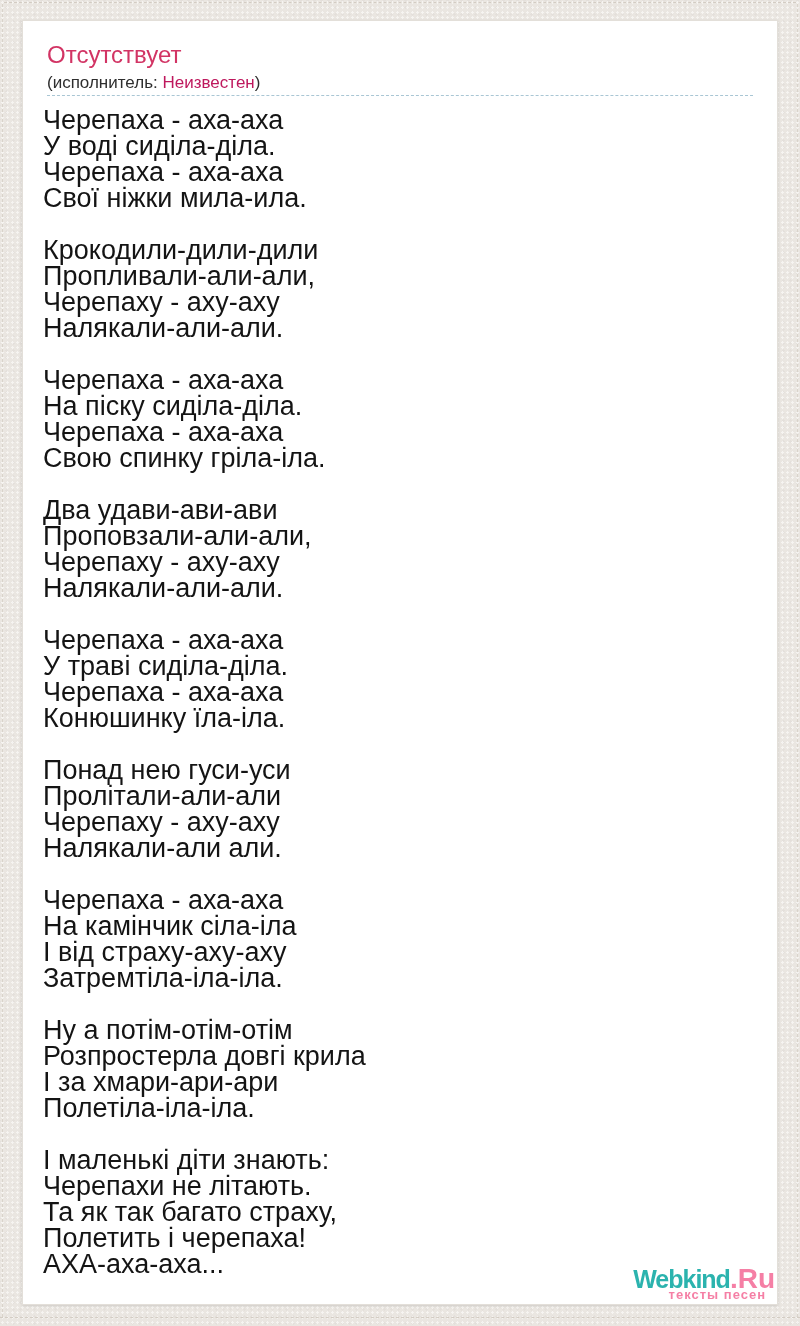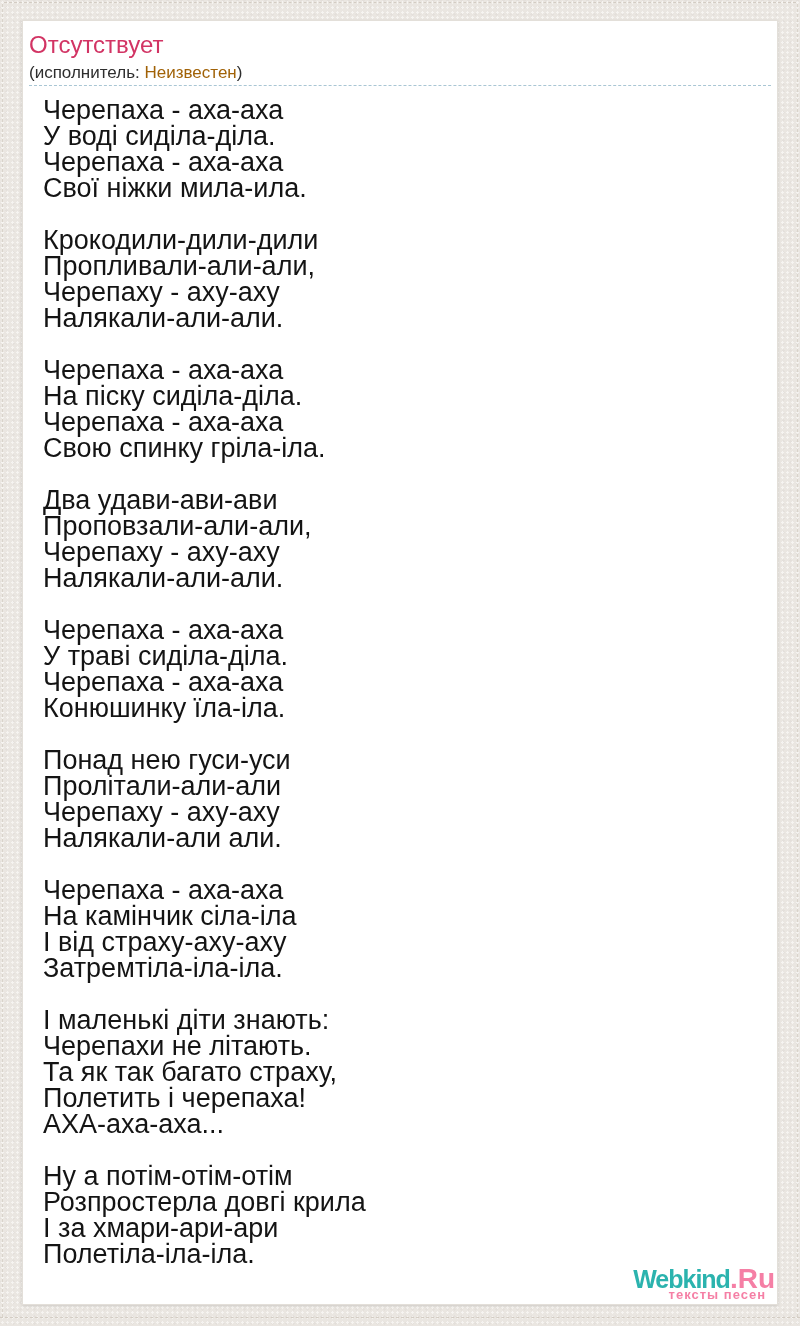--- a/index.html
+++ b/index.html
@@ -27,40 +27,40 @@
   .card {
     position: absolute;
     left: 22px; top: 20px;
     width: 756px; height: 1285px;
     background: #ffffff;
     border: 1px solid #e3dfd9;
     box-shadow: 0 1px 3px rgba(0,0,0,.12);
   }
 
   .header {
-    margin: 0 6px;
-    padding-top: 10px;
+    margin: 0 24px;
+    padding-top: 20px;
     padding-bottom: 3px;
     border-bottom: 1px dashed #a9c6d4;
   }
   .page-title {
     margin: 0;
     font-size: 24px;
     font-weight: 400;
     line-height: 1.15;
     color: #d23464;
   }
   .artist-line {
     margin-top: 5px;
     font-size: 17px;
     line-height: 1.1;
     color: #2e2e2e;
   }
   .artist-link {
-    color: #a16207;
+    color: #be185d;
     text-decoration: none;
     cursor: pointer;
   }
 
   .lyrics {
     margin: 11px 20px 0;
     font-size: 27px;
     line-height: 26px;
     color: #141414;
   }
@@ -106,22 +106,22 @@
   </div>
 
   <div class="lyrics">
       <p class="stanza">Черепаха - аха-аха<br>У воді сиділа-діла.<br>Черепаха - аха-аха<br>Свої ніжки мила-ила.</p>
       <p class="stanza">Крокодили-дили-дили<br>Пропливали-али-али,<br>Черепаху - аху-аху<br>Налякали-али-али.</p>
       <p class="stanza">Черепаха - аха-аха<br>На піску сиділа-діла.<br>Черепаха - аха-аха<br>Свою спинку гріла-іла.</p>
       <p class="stanza">Два удави-ави-ави<br>Проповзали-али-али,<br>Черепаху - аху-аху<br>Налякали-али-али.</p>
       <p class="stanza">Черепаха - аха-аха<br>У траві сиділа-діла.<br>Черепаха - аха-аха<br>Конюшинку їла-іла.</p>
       <p class="stanza">Понад нею гуси-уси<br>Пролітали-али-али<br>Черепаху - аху-аху<br>Налякали-али али.</p>
       <p class="stanza">Черепаха - аха-аха<br>На камінчик сіла-іла<br>І від страху-аху-аху<br>Затремтіла-іла-іла.</p>
+      <p class="stanza">Ну а потім-отім-отім<br>Розпростерла довгі крила<br>І за хмари-ари-ари<br>Полетіла-іла-іла.</p>
       <p class="stanza">І маленькі діти знають:<br>Черепахи не літають.<br>Та як так багато страху,<br>Полетить і черепаха!<br>АХА-аха-аха...</p>
-      <p class="stanza">Ну а потім-отім-отім<br>Розпростерла довгі крила<br>І за хмари-ари-ари<br>Полетіла-іла-іла.</p>
     </div>
 
   <a class="logo">
     <span class="logo-main"><span class="logo-webkind">Webkind</span><span class="logo-ru">.Ru</span></span>
     <span class="logo-tagline">тексты песен</span>
   </a>
 
 </div>
 
 </body></html>

